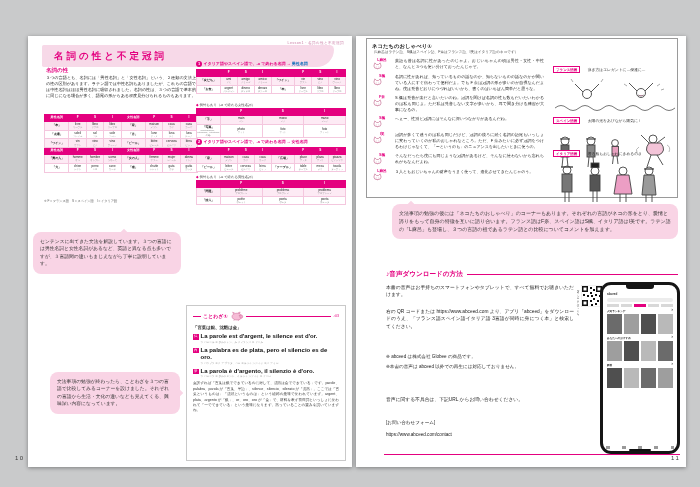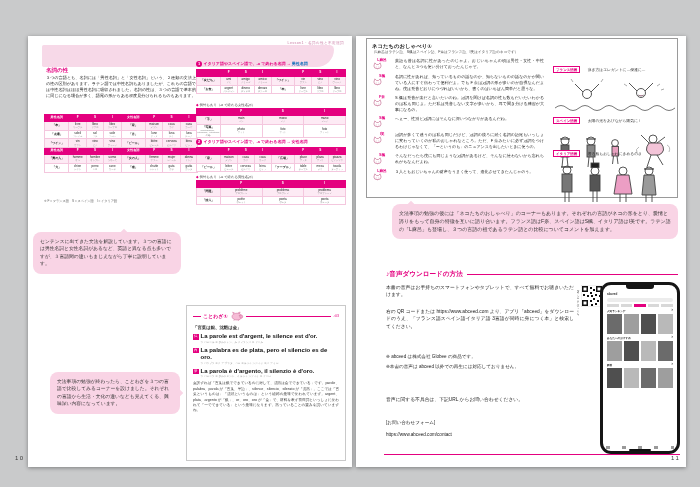--- a/index.html
+++ b/index.html
@@ -81,20 +81,21 @@
 </head>
 <body>
 
 <div id="canvas">
 
   <div class="page" style="left:28px;top:36px;width:324px;height:431px;">
 
     <div class="abs lesson-hdr" style="right:8px;top:5px;">Lesson1・名詞の性と不定冠詞</div>
 
     <div class="abs title-band" style="left:14px;top:9px;width:292px;height:22px;"></div>
+    <div class="abs page-title" style="left:26px;top:14px;">名詞の性と不定冠詞</div>
 
     <div class="abs sec-head" style="left:18px;top:31px;">名詞の性</div>
     <div class="abs body-txt" style="left:18px;top:39px;width:150px;">３つの言語とも、名詞には「男性名詞」と「女性名詞」という、２種類の文法上の性の区別があります。ラテン語では中性名詞もありましたが、これらの言語では中性名詞はほぼ男性名詞に吸収されました。名詞の性は、３つの言語で基本的に同じになる場合が多く、語尾の形からある程度見分けられるものもあります。</div>
 
     <div class="abs" style="left:16px;top:78px;width:154px;">
         <table class="mtab">
           <tbody>
             <tr>
               <th class="lbl">
                 <div class="ct">男性名詞</div>

